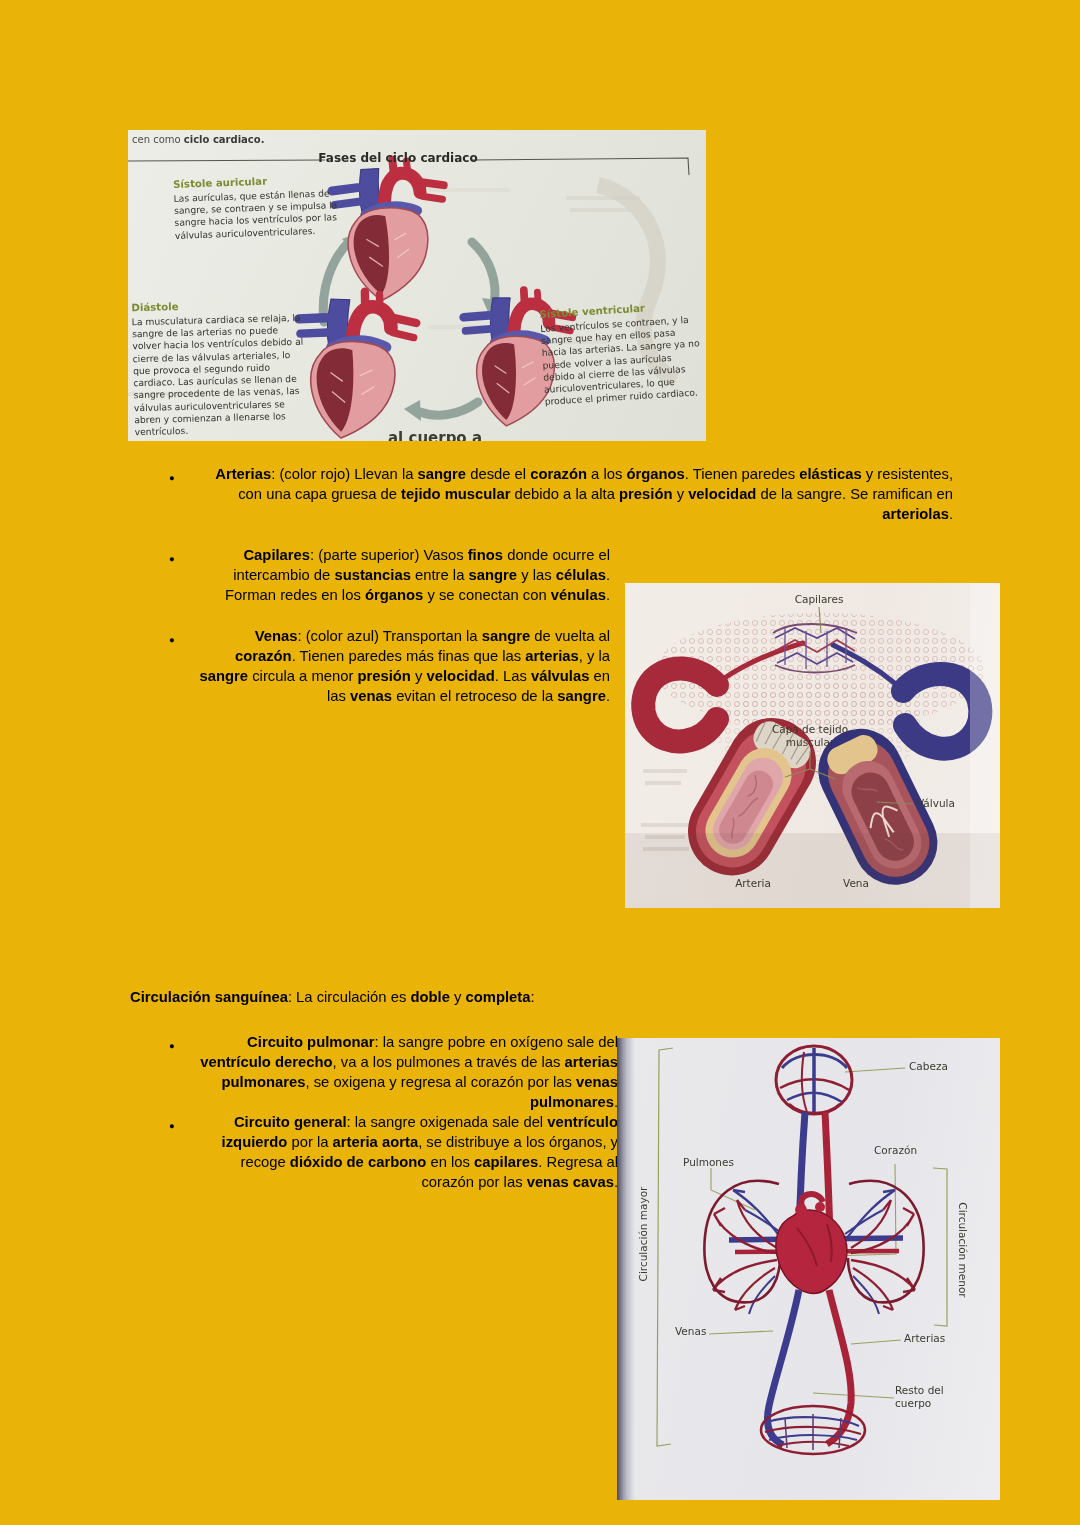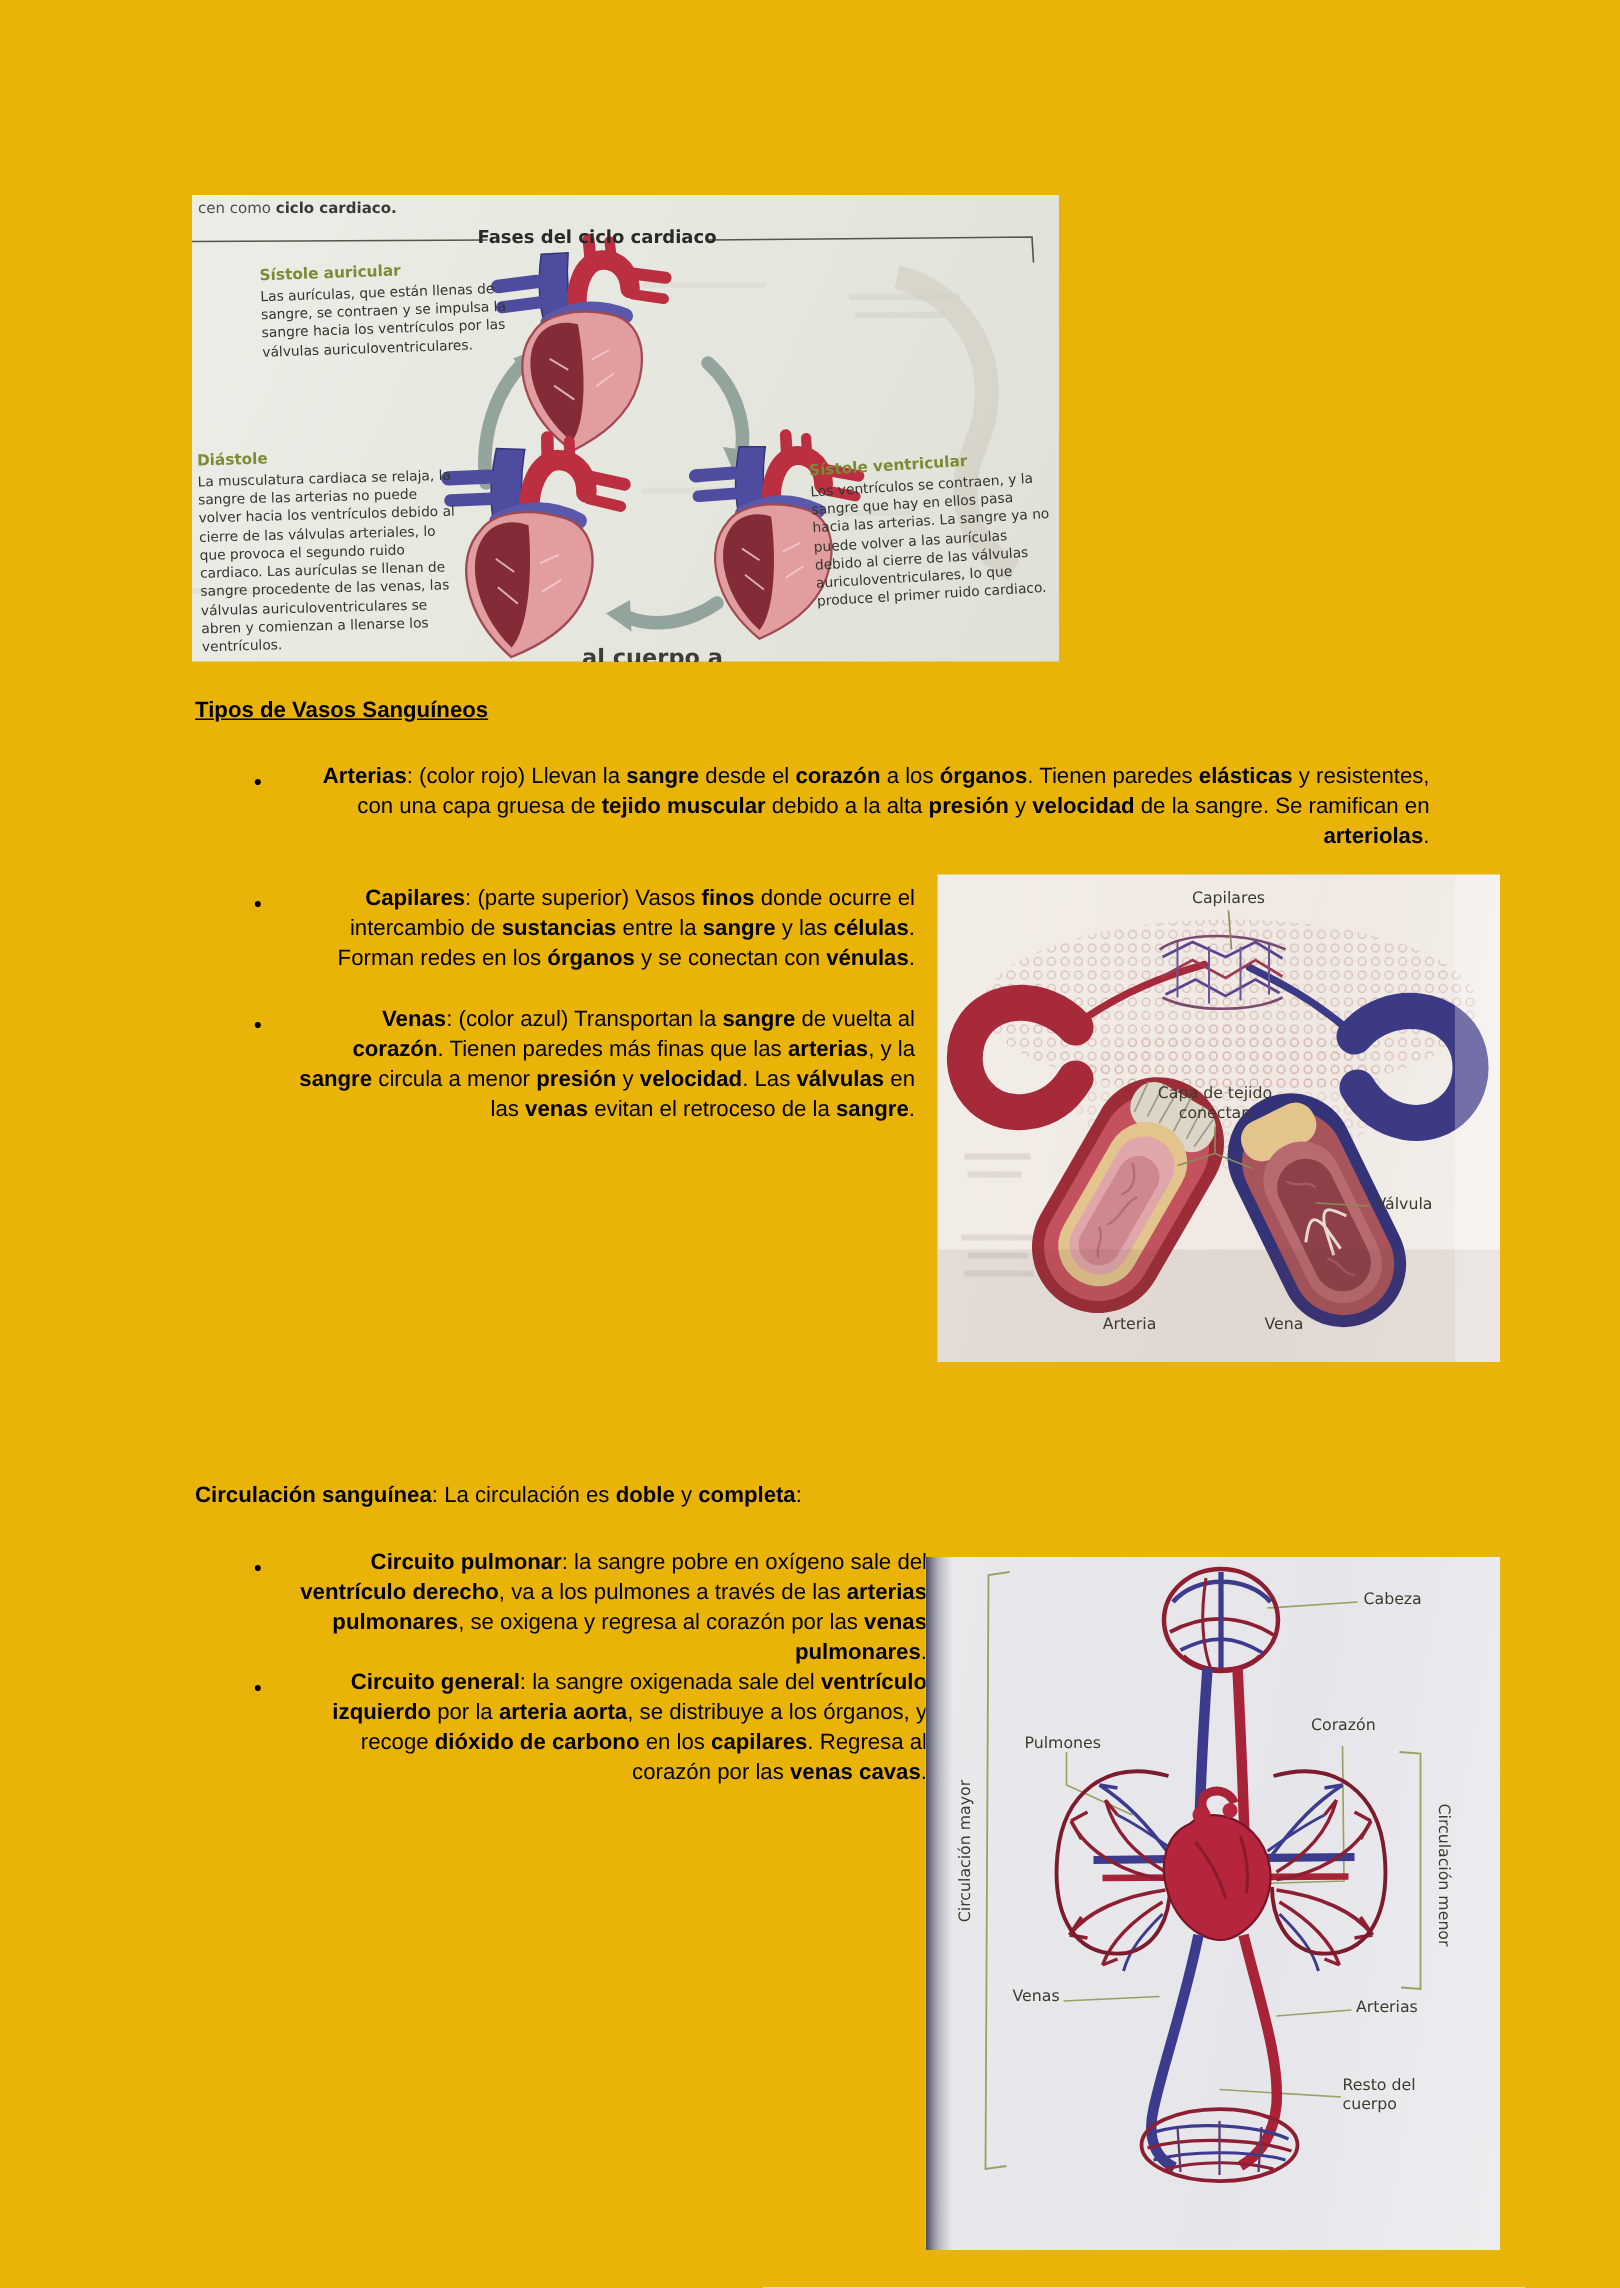--- a/index.html
+++ b/index.html
@@ -120,21 +120,20 @@
     </div>
     <div id="phaseC" class="phase">
       <h4>Sístole ventricular</h4>
       <p>Los ventrículos se contraen, y la sangre que hay en ellos pasa hacia las arterias. La sangre ya no puede volver a las aurículas debido al cierre de las válvulas auriculoventriculares, lo que produce el primer ruido cardiaco.</p>
     </div>
 
     <div class="partial-bottom">al cuerpo a</div>
   </div>
 
   <div class="doc-section" style="left:130px;top:464px;width:812px;">
-    <h2 class="doc-h">Tipos de Vasos Sanguíneos</h2>
     <div class="li w-full"><span class="bold">Arterias</span><span>: (color rojo) Llevan la </span><span class="bold">sangre</span><span> desde el </span><span class="bold">corazón</span><span> a los </span><span class="bold">órganos</span><span>. Tienen paredes </span><span class="bold">elásticas</span><span> y resistentes, con una capa gruesa de </span><span class="bold">tejido muscular</span><span> debido a la alta </span><span class="bold">presión</span><span> y </span><span class="bold">velocidad</span><span> de la sangre. Se ramifican en </span><span class="bold">arteriolas</span><span>.</span></div>
     <div class="li w-narrow"><span class="bold">Capilares</span><span>: (parte superior) Vasos </span><span class="bold">finos</span><span> donde ocurre el intercambio de </span><span class="bold">sustancias</span><span> entre la </span><span class="bold">sangre</span><span> y las </span><span class="bold">células</span><span>. Forman redes en los </span><span class="bold">órganos</span><span> y se conectan con </span><span class="bold">vénulas</span><span>.</span></div>
     <div class="li w-narrow"><span class="bold">Venas</span><span>: (color azul) Transportan la </span><span class="bold">sangre</span><span> de vuelta al </span><span class="bold">corazón</span><span>. Tienen paredes más finas que las </span><span class="bold">arterias</span><span>, y la </span><span class="bold">sangre</span><span> circula a menor </span><span class="bold">presión</span><span> y </span><span class="bold">velocidad</span><span>. Las </span><span class="bold">válvulas</span><span> en las </span><span class="bold">venas</span><span> evitan el retroceso de la </span><span class="bold">sangre</span><span>.</span></div>
   </div>
 
   <div id="fig2" class="photo">
     <svg width="375" height="325" viewBox="0 0 375 325">
       <defs>
         <pattern id="cells" width="9" height="9" patternUnits="userSpaceOnUse">
           <circle cx="4" cy="4" r="2.6" fill="none" stroke="#cfa79e" stroke-width="0.8"></circle>
@@ -193,21 +192,21 @@
       <g opacity="0.14">
         <rect x="18" y="186" width="44" height="4" fill="#7a6a60"></rect>
         <rect x="20" y="198" width="36" height="4" fill="#7a6a60"></rect>
         <rect x="16" y="240" width="48" height="4" fill="#7a6a60"></rect>
         <rect x="20" y="252" width="40" height="4" fill="#7a6a60"></rect>
         <rect x="18" y="264" width="46" height="4" fill="#7a6a60"></rect>
       </g>
     </svg>
 
     <div class="flabel center" style="left:194px;top:10px;">Capilares</div>
-    <div class="flabel center" style="left:185px;top:140px;width:92px;">Capa de tejido conectan</div>
+    <div class="flabel center" style="left:185px;top:140px;width:92px;">Capa de tejido muscular</div>
     <div class="flabel" style="left:292px;top:214px;">Válvula</div>
     <div class="flabel center" style="left:128px;top:294px;">Arteria</div>
     <div class="flabel center" style="left:231px;top:294px;">Vena</div>
   </div>
 
   <div class="doc-section" style="left:130px;top:987px;width:812px;">
     <div class="h-inline"><span class="u">Circulación sanguínea</span><span><span>: La circulación es </span><span class="bold">doble</span><span> y </span><span class="bold">completa</span><span>:</span></span></div>
     <div class="li w-circ tight"><span class="bold">Circuito pulmonar</span><span>: la sangre pobre en oxígeno sale del </span><span class="bold">ventrículo derecho</span><span>, va a los pulmones a través de las </span><span class="bold">arterias pulmonares</span><span>, se oxigena y regresa al corazón por las </span><span class="bold">venas pulmonares</span><span>.</span></div>
     <div class="li w-circ tight"><span class="bold">Circuito general</span><span>: la sangre oxigenada sale del </span><span class="bold">ventrículo izquierdo</span><span> por la </span><span class="bold">arteria aorta</span><span>, se distribuye a los órganos, y recoge </span><span class="bold">dióxido de carbono</span><span> en los </span><span class="bold">capilares</span><span>. Regresa al corazón por las </span><span class="bold">venas cavas</span><span>.</span></div>
   </div>

